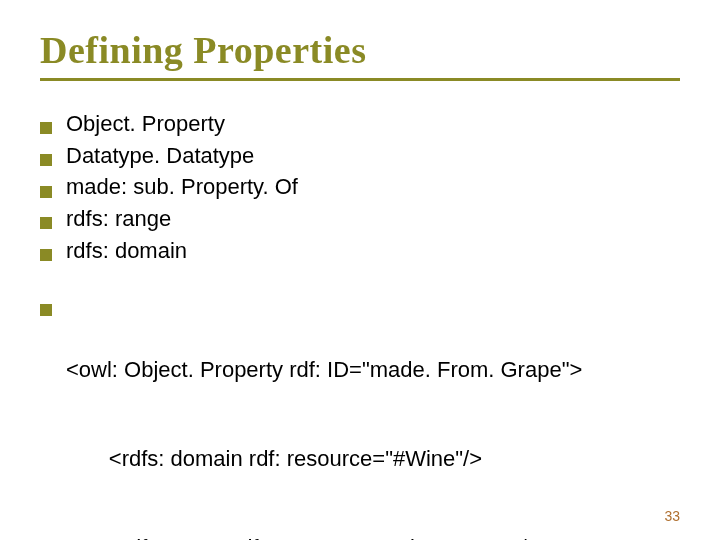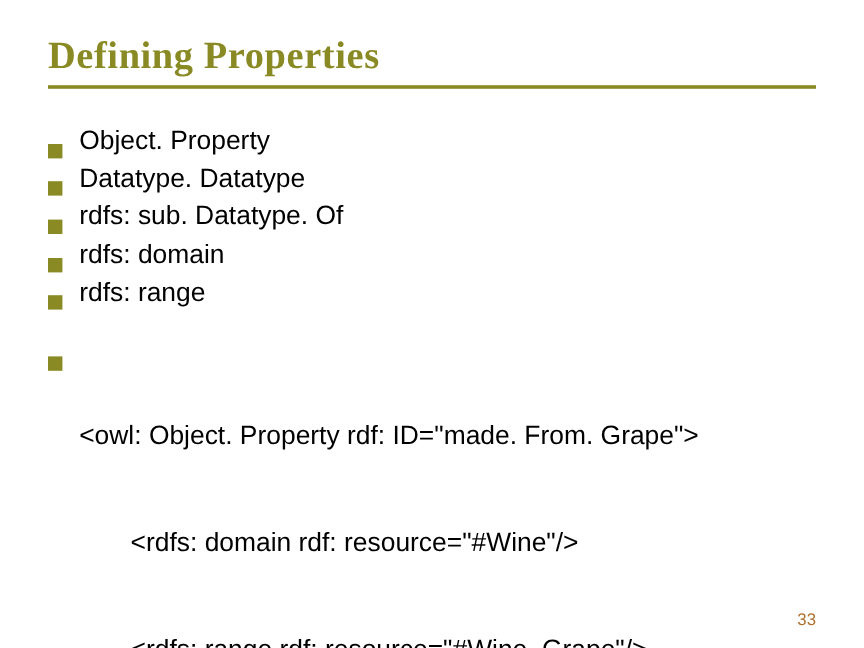--- a/index.html
+++ b/index.html
@@ -14,42 +14,42 @@
   }
   .slide {
     position: relative;
     width: 720px;
     height: 540px;
     box-sizing: border-box;
     padding: 28px 40px 0 40px;
   }
   .title {
     font-family: Georgia, 'Times New Roman', serif;
-    font-size: 32px;
+    font-size: 38px;
     font-weight: bold;
     color: #8a8a25;
     margin: 0 0 6px 0;
     letter-spacing: 0.5px;
   }
   .rule {
     border: none;
     border-top: 3px solid #8a8a25;
     margin: 0 0 28px 0;
     width: 640px;
   }
   .content {
     font-size: 22px;
     line-height: 1.35;
   }
   .bullet-group {
     margin-bottom: 30px;
   }
   .bullet {
     display: flex;
-    align-items: flex-end;
+    align-items: center;
     margin-bottom: 2px;
   }
   .bullet .marker {
     width: 12px;
     height: 12px;
     background: #8a8a25;
     margin-right: 14px;
     margin-top: 9px;
     flex-shrink: 0;
   }
@@ -95,29 +95,29 @@
       <div class="bullet">
         <span class="marker"></span>
         <span class="text">Object. Property</span>
       </div>
       <div class="bullet">
         <span class="marker"></span>
         <span class="text">Datatype. Datatype</span>
       </div>
       <div class="bullet">
         <span class="marker"></span>
-        <span class="text">rdfs: sub. Datatype. Of</span>
+        <span class="text">made: sub. Property. Of</span>
+      </div>
+      <div class="bullet">
+        <span class="marker"></span>
+        <span class="text">rdfs: range</span>
       </div>
       <div class="bullet">
         <span class="marker"></span>
         <span class="text">rdfs: domain</span>
-      </div>
-      <div class="bullet">
-        <span class="marker"></span>
-        <span class="text">rdfs: range</span>
       </div>
     </div>
 
     <div class="code-block">
       <span class="marker"></span>
       <div class="code-lines">
         <div>&lt;owl: Object. Property rdf: ID="made. From. Grape"&gt;</div>
         <div>       &lt;rdfs: domain rdf: resource="#Wine"/&gt;</div>
         <div>       &lt;rdfs: range rdf: resource="#Wine. Grape"/&gt;</div>
         

